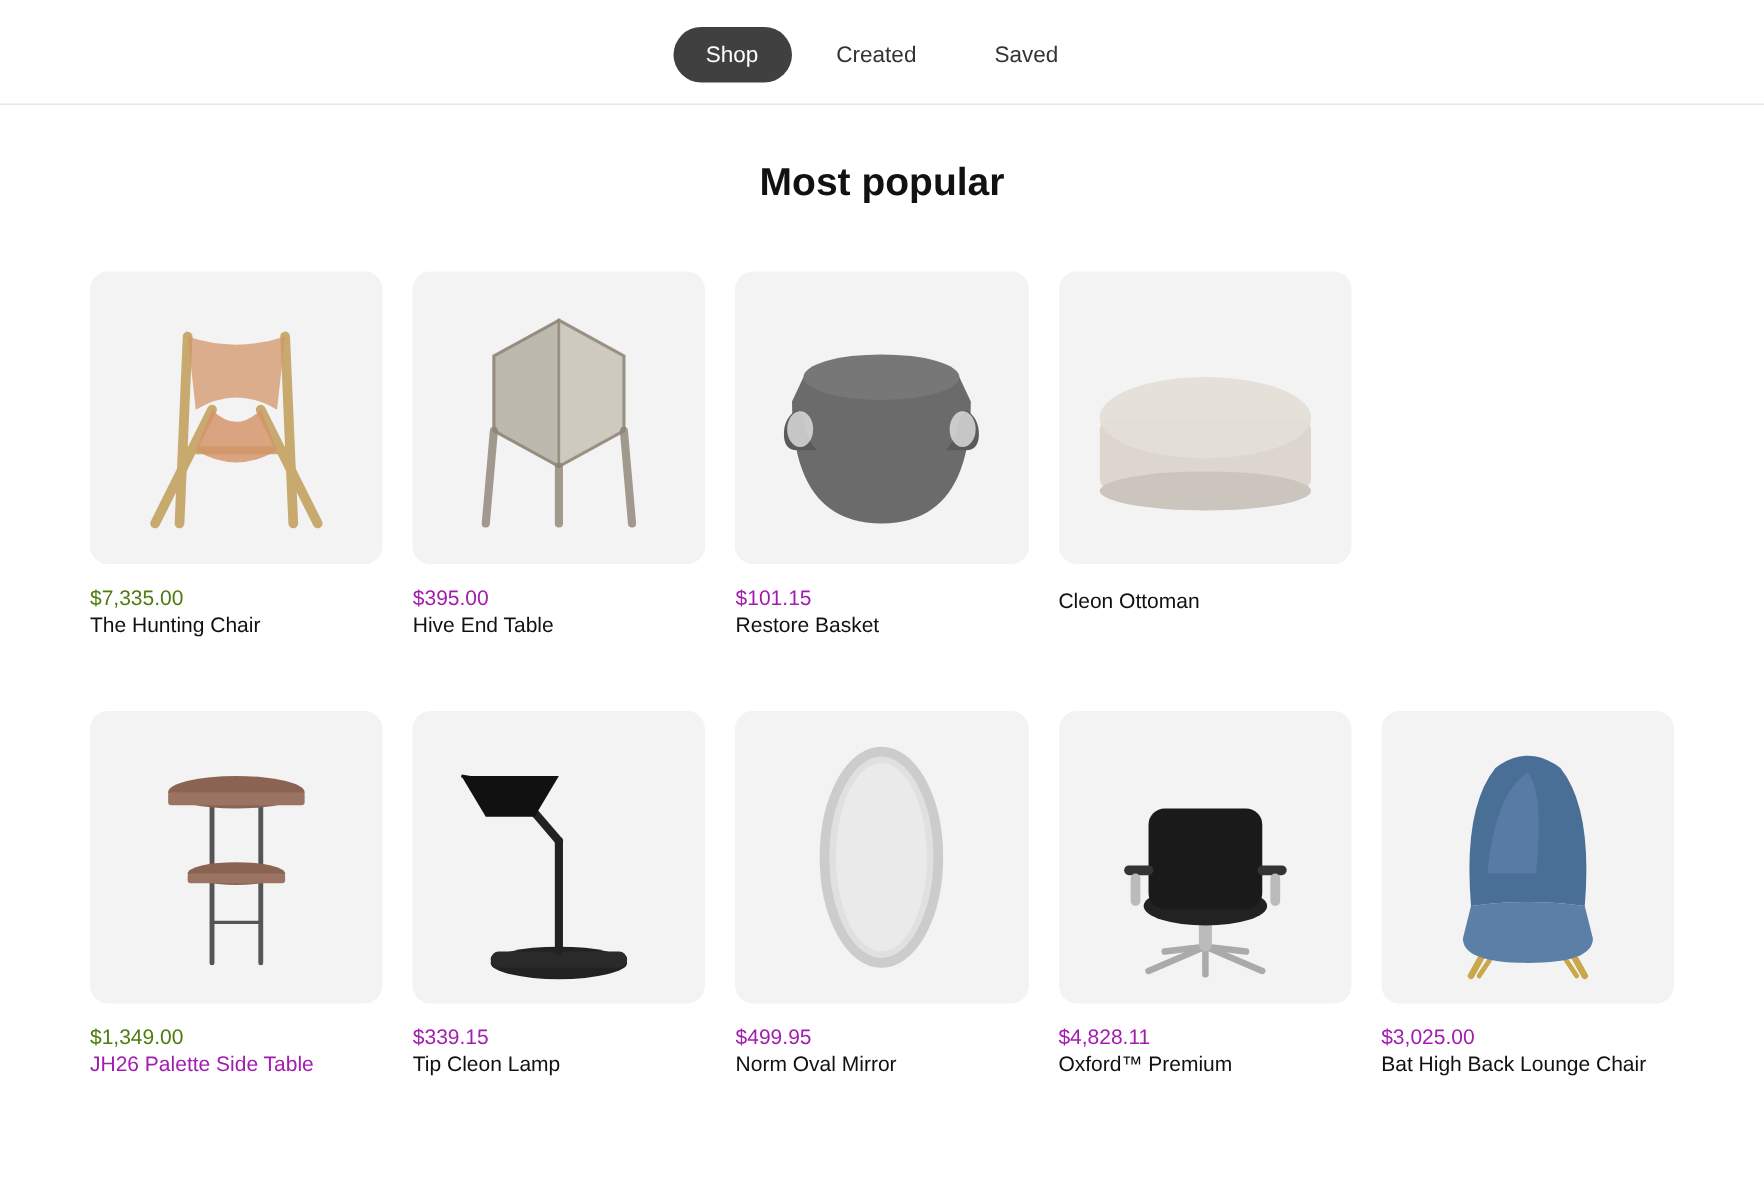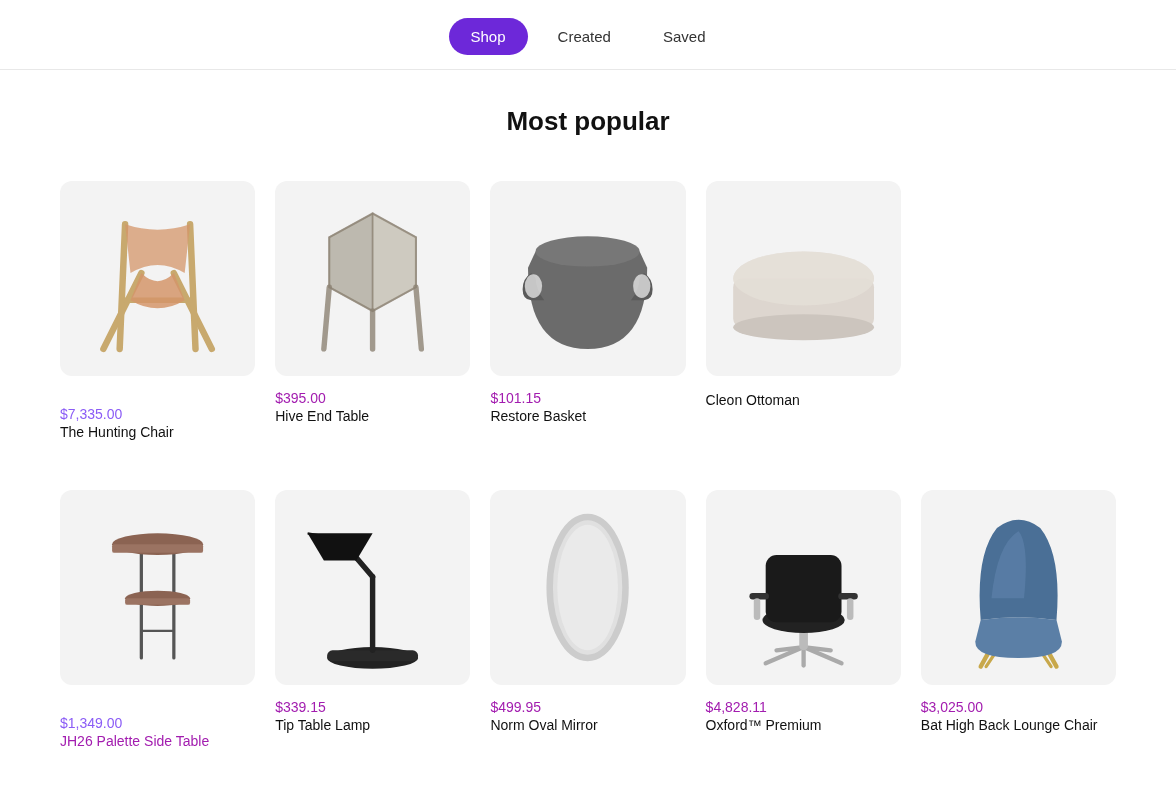--- a/index.html
+++ b/index.html
@@ -24,21 +24,21 @@
       padding: 10px 22px;
       border-radius: 999px;
       font-size: 15px;
       font-weight: 500;
       cursor: pointer;
       border: none;
       background: transparent;
       color: #333;
     }
     .nav-tab.active {
-      background: #6d28d9;
+      background: #404040;
       color: #fff;
     }
 
     
     .main-content {
       padding: 36px 60px 60px;
     }
 
     .section-title {
       text-align: center;
@@ -75,22 +75,21 @@
       height: 100%;
     }
 
     .product-price {
       font-size: 14px;
       font-weight: 500;
       color: #a21caf;
       margin-bottom: 2px;
     }
     .product-price.muted {
-      color: #8b5cf6;
-      margin-top: 16px;
+      color: #4d7c0f;
     }
     .product-name {
       font-size: 14px;
       color: #111;
     }
     .product-name.muted {
       color: #a21caf;
     }
   </style>
 </head>
@@ -237,21 +236,21 @@
             <line x1="90" y1="148" x2="90" y2="80" stroke="#222" stroke-width="5" stroke-linecap="round"></line>
 
             <line x1="90" y1="80" x2="60" y2="45" stroke="#222" stroke-width="5" stroke-linecap="round"></line>
 
             <path d="M30 40 L90 40 L75 65 L45 65 Z" fill="#111"></path>
             <line x1="30" y1="40" x2="60" y2="45" stroke="#111" stroke-width="2"></line>
           </g>
         </svg>
       </div>
       <span class="product-price">$339.15</span>
-      <span class="product-name">Tip Table Lamp</span>
+      <span class="product-name">Tip Cleon Lamp</span>
     </div>
 
     <div class="product-card">
       <div class="product-image-box">
         <svg viewBox="0 0 180 180" xmlns="http://www.w3.org/2000/svg">
 
           <g>
             <ellipse cx="90" cy="90" rx="35" ry="65" fill="#e0e0e0" stroke="#ccc" stroke-width="6"></ellipse>
             <ellipse cx="90" cy="90" rx="28" ry="58" fill="#f0f0f0" opacity="0.6"></ellipse>
           </g>

